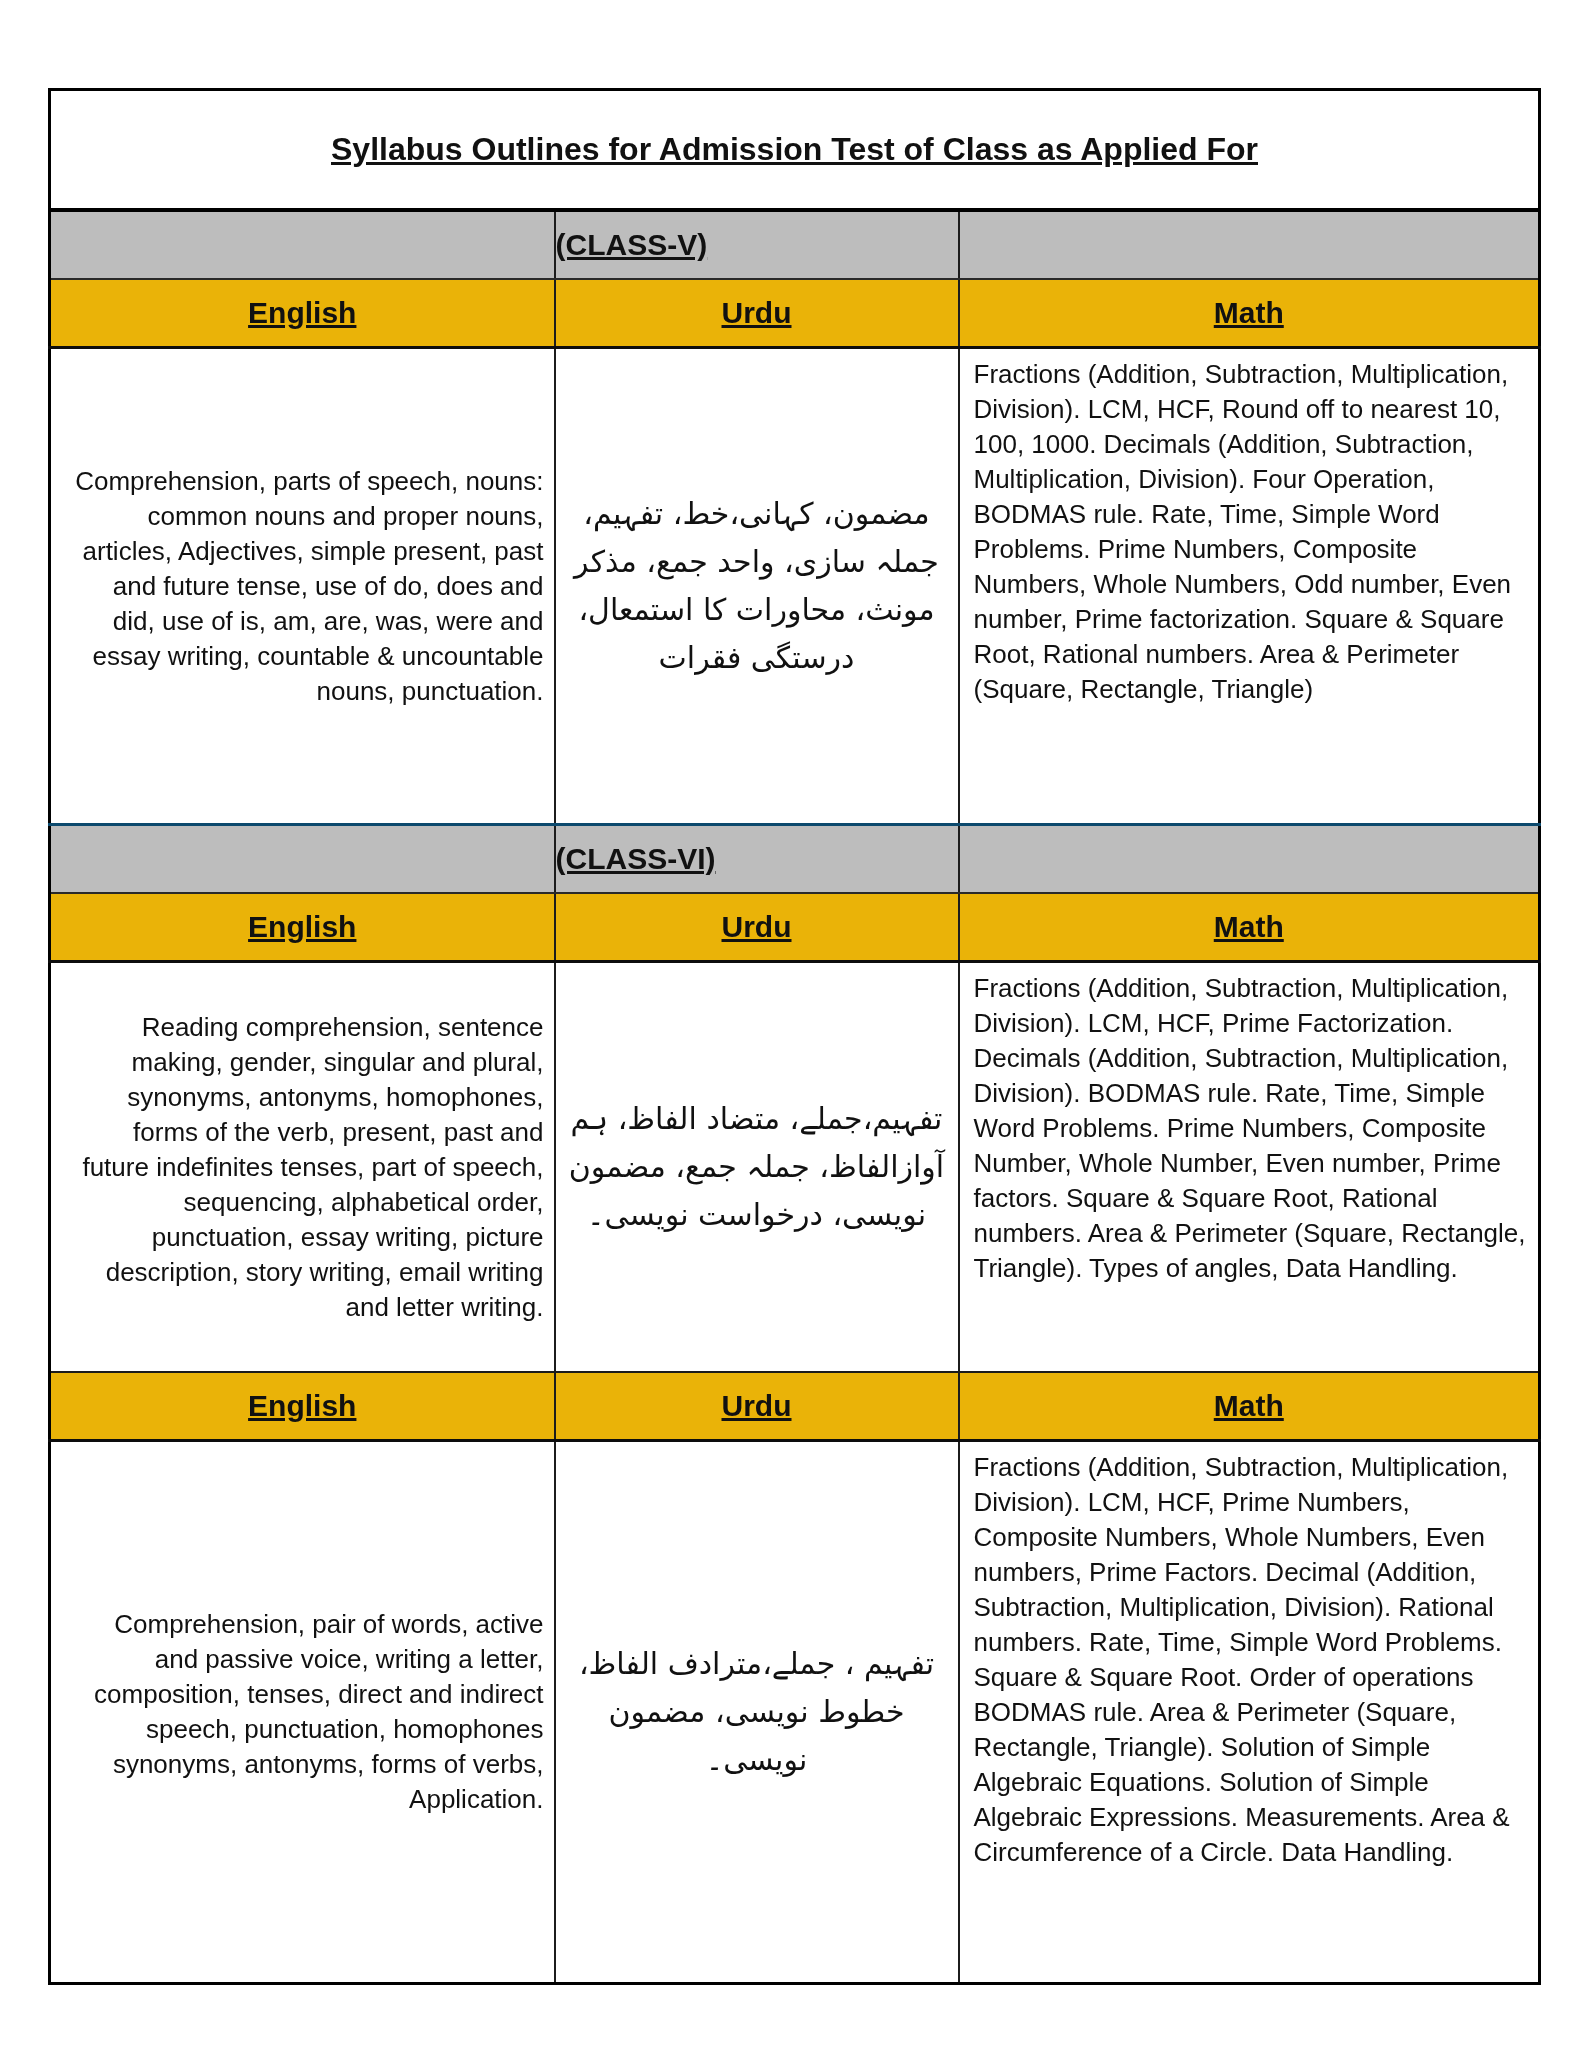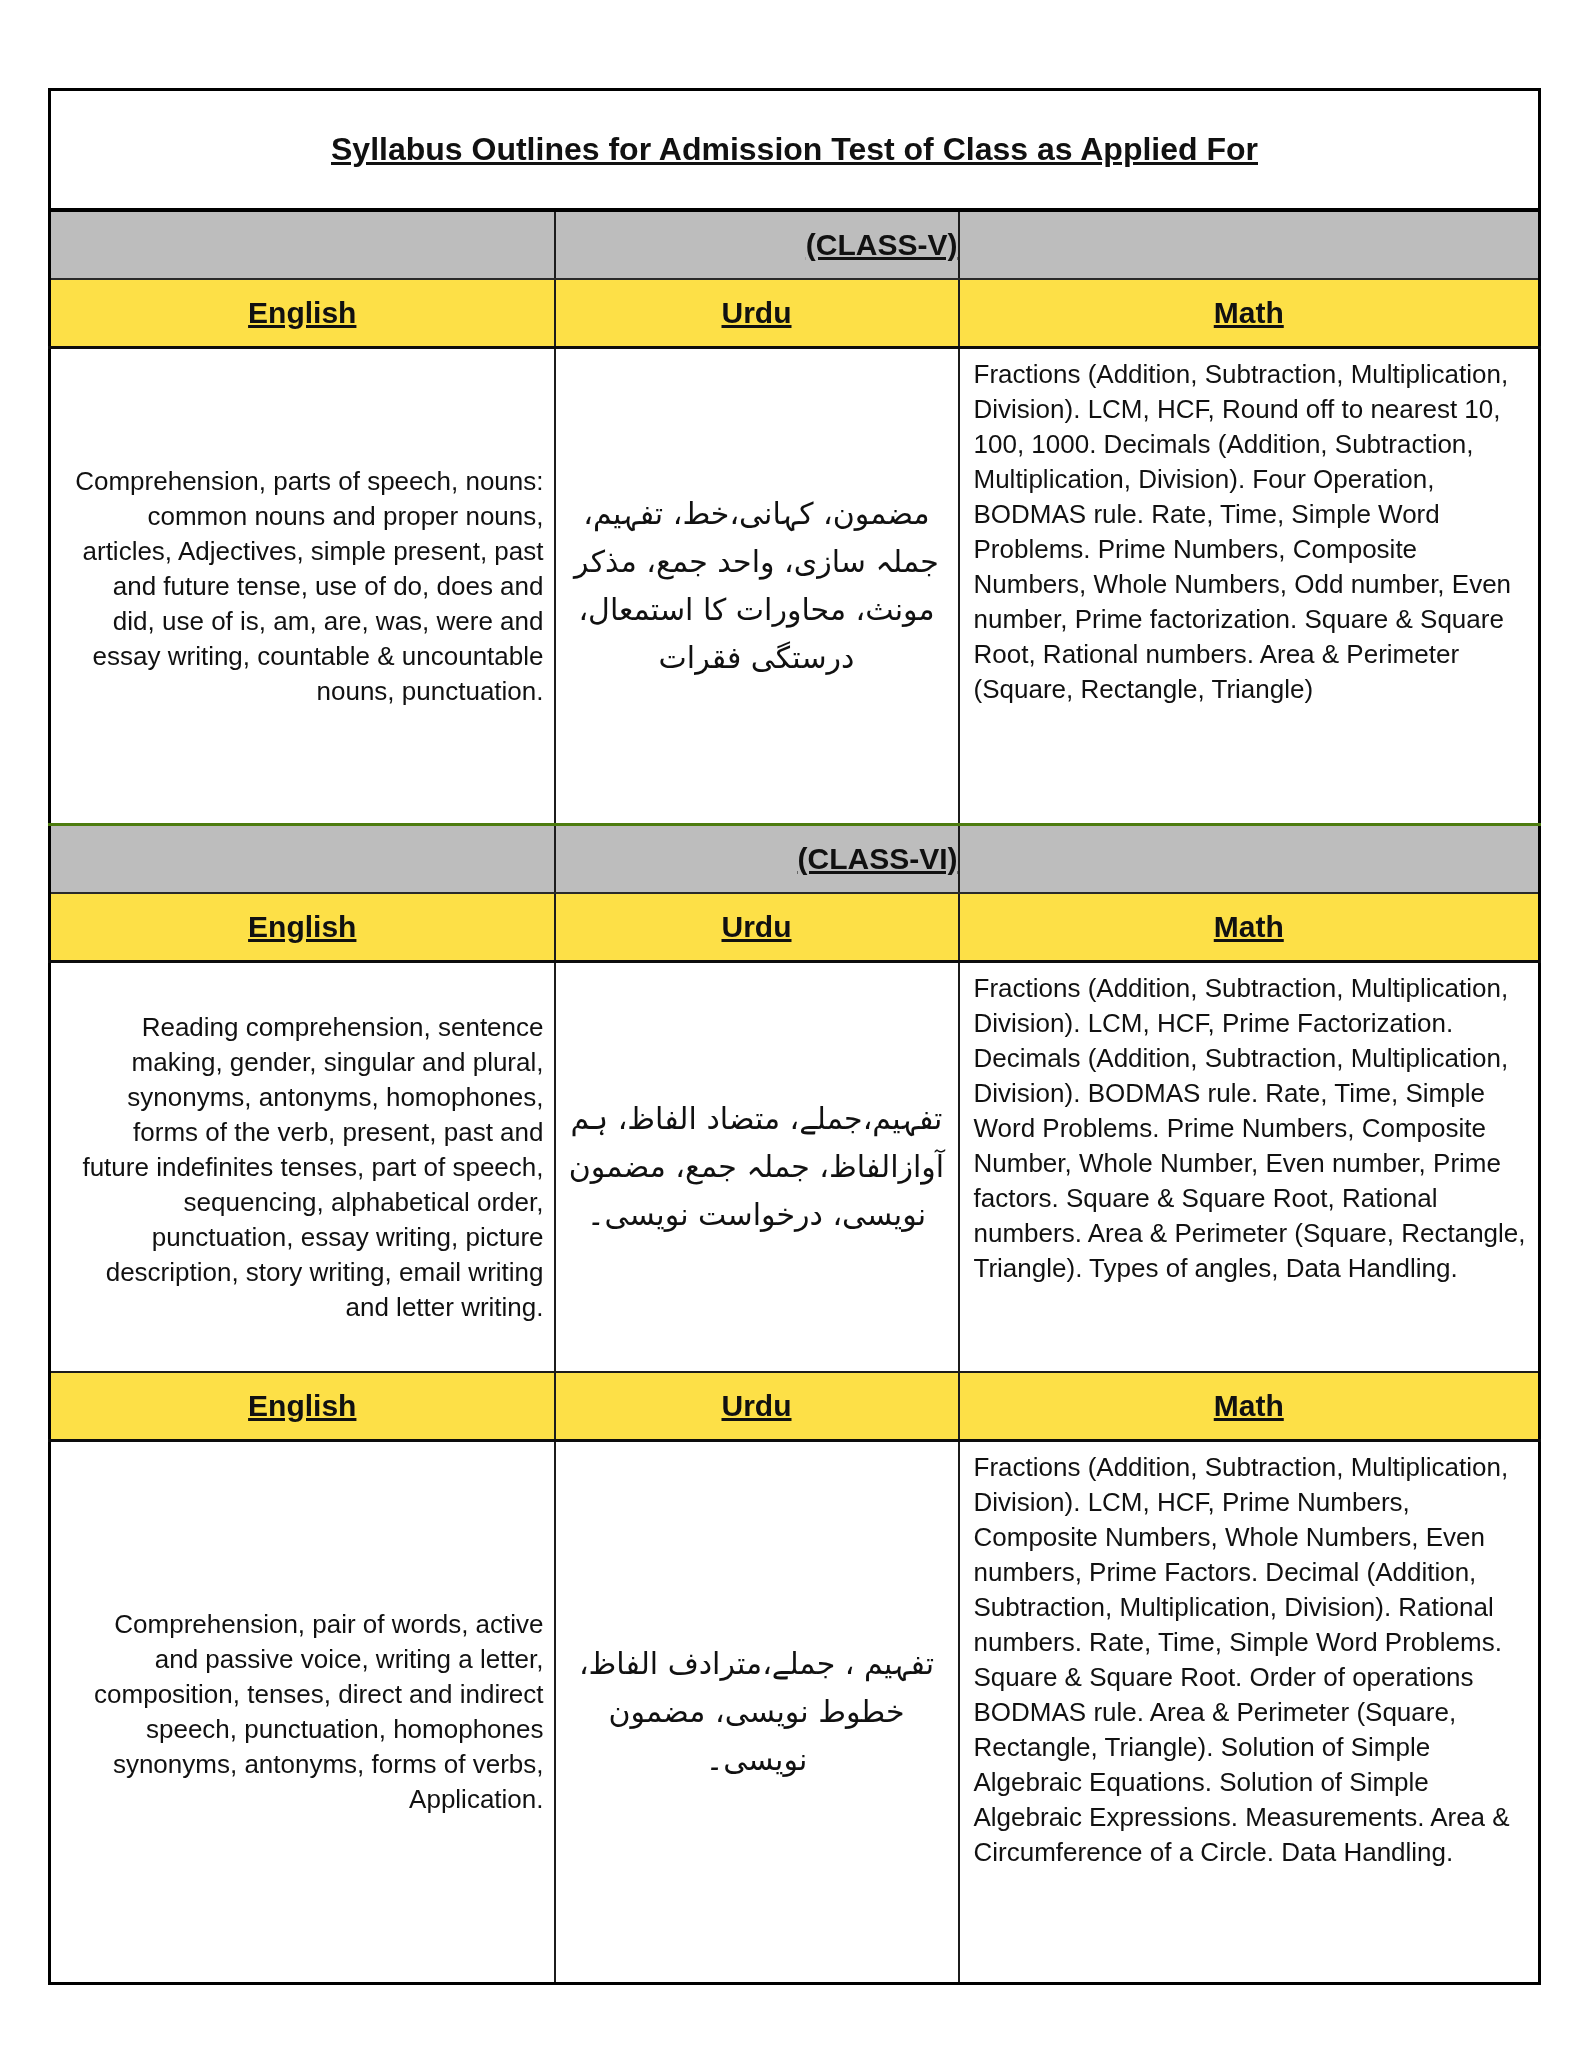--- a/index.html
+++ b/index.html
@@ -45,33 +45,33 @@
     font-size: 32px;
     font-weight: bold;
     text-decoration: underline;
     letter-spacing: 0px;
     margin-top: 20px;
   }
   
   tr.section-row td {
     height: 66px;
     background: #bdbdbd;
-    border-top: 3px solid #4d7c0f;
+    border-top: 3px solid #0c4a6e;
     border-bottom: 2px solid #2a2a2a;
-    text-align: right;
+    text-align: left;
   }
   .class-label {
     font-size: 30px;
     font-weight: bold;
     text-decoration: underline;
   }
   
   tr.header-row td {
     height: 66px;
-    background: #fde047;
+    background: #eab308;
     border-bottom: 3px solid #0d0d0d;
     text-align: center;
   }
   .col-header {
     font-size: 30px;
     font-weight: bold;
     text-decoration: underline;
   }
   
   tr.content-row td {

